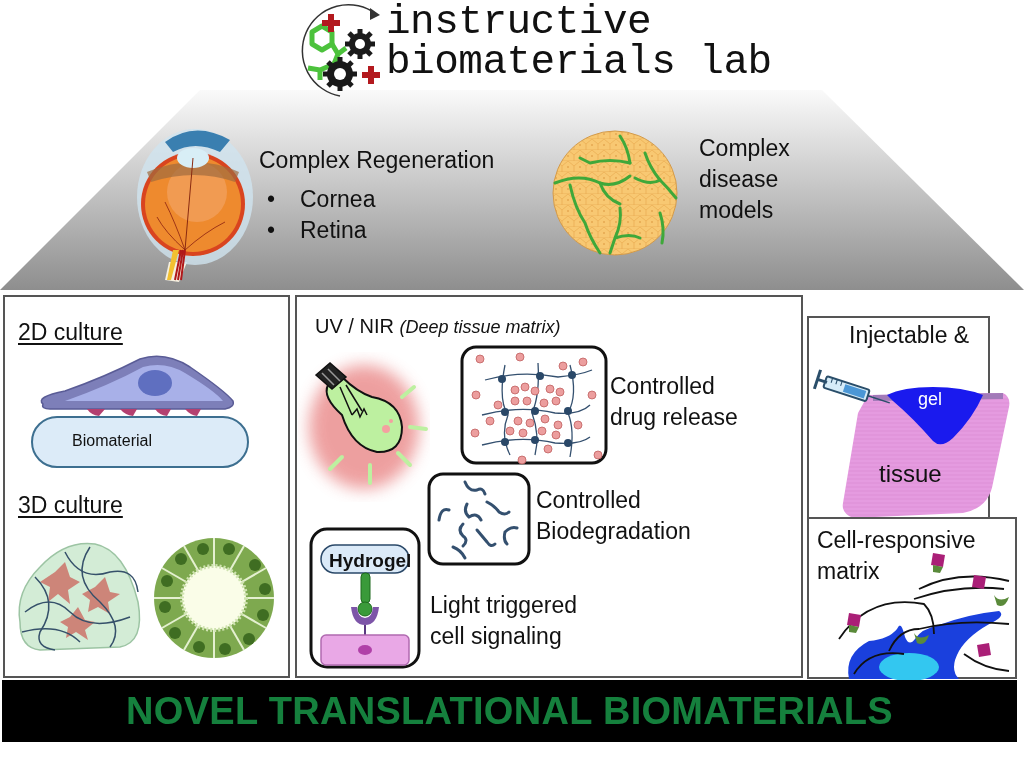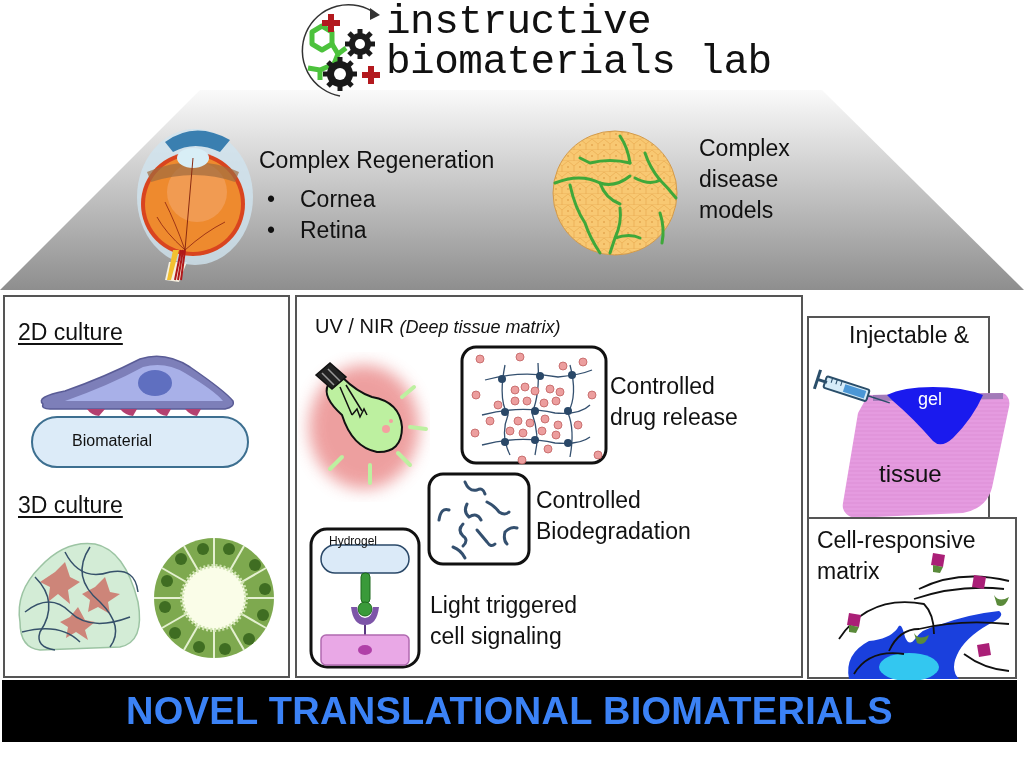--- a/index.html
+++ b/index.html
@@ -24,21 +24,21 @@
   .panel { position: absolute; background: #fff; border: 2px solid #555; box-sizing: border-box; }
   #p-left { left: 3px; top: 295px; width: 287px; height: 383px; }
   #p-mid { left: 295px; top: 295px; width: 508px; height: 383px; }
   #p-rt { left: 807px; top: 296px; width: 183px; height: 215px; margin-top: 20px; }
   #p-rb { left: 807px; top: 517px; width: 210px; height: 162px; }
 
   .ptext { position: absolute; color: #111; font-size: 23px; line-height: 31px; white-space: nowrap; }
   .u { text-decoration: underline; text-underline-offset: 3px; }
 
   
-  #banner { position: absolute; left: 2px; top: 680px; width: 1015px; height: 62px; background: #000; color: #3b82f6; display: flex; align-items: center; justify-content: center; font-weight: bold; font-size: 38px; letter-spacing: 0.3px; }
+  #banner { position: absolute; left: 2px; top: 680px; width: 1015px; height: 62px; background: #000; color: #15803d; display: flex; align-items: center; justify-content: center; font-weight: bold; font-size: 38px; letter-spacing: 0.3px; }
 
   svg { position: absolute; overflow: visible; }
 </style>
 </head>
 <body>
 
 <div id="logo">
   <svg class="mark" width="100" height="100" viewBox="0 0 100 100">
     <path d="M50 96 A46 46 0 1 1 86 14" fill="none" stroke="#333" stroke-width="1.5"></path>
     <path d="M80 8 L90 15 L80 20 Z" fill="#333"></path>
@@ -323,21 +323,21 @@
   <svg style="left:12px;top:230px" width="112" height="142" viewBox="0 0 112 142">
     <rect x="2" y="2" width="108" height="138" rx="16" fill="#fff" stroke="#111" stroke-width="3"></rect>
     <rect x="12" y="18" width="88" height="28" rx="14" fill="#dbeaf8" stroke="#2a4868" stroke-width="1.5"></rect>
     <rect x="52" y="46" width="9" height="30" rx="4" fill="#3a9a3a" stroke="#1e6a1e" stroke-width="1"></rect>
     <circle cx="56" cy="82" r="7" fill="#3a9a3a" stroke="#1e6a1e" stroke-width="1"></circle>
     <path d="M42 80 Q44 98 56 98 Q68 98 70 80 L64 80 Q63 91 56 91 Q49 91 48 80 Z" fill="#7d55a8"></path>
     <line x1="56" y1="98" x2="56" y2="108" stroke="#5a3a80" stroke-width="2"></line>
     <rect x="12" y="108" width="88" height="30" rx="5" fill="#e9a8e6" stroke="#b06ab0" stroke-width="1.5"></rect>
     <ellipse cx="56" cy="123" rx="7" ry="5" fill="#b040a8"></ellipse>
   </svg>
-  <div class="ptext" style="left:32px;top:229px;font-size:12px;font-weight:normal">Hydrogel</div>
+  <div class="ptext" style="left:32px;top:248px;font-size:19px;font-weight:bold">Hydrogel</div>
   <div class="ptext" style="left:133px;top:293px">
     <div>Light triggered</div>
     <div>cell signaling</div>
   </div>
 </div>
 
 <div id="p-rt" class="panel">
   <div class="ptext" style="left:40px;top:2px;text-align:center">
     <div>Injectable &amp;</div>
   </div>

